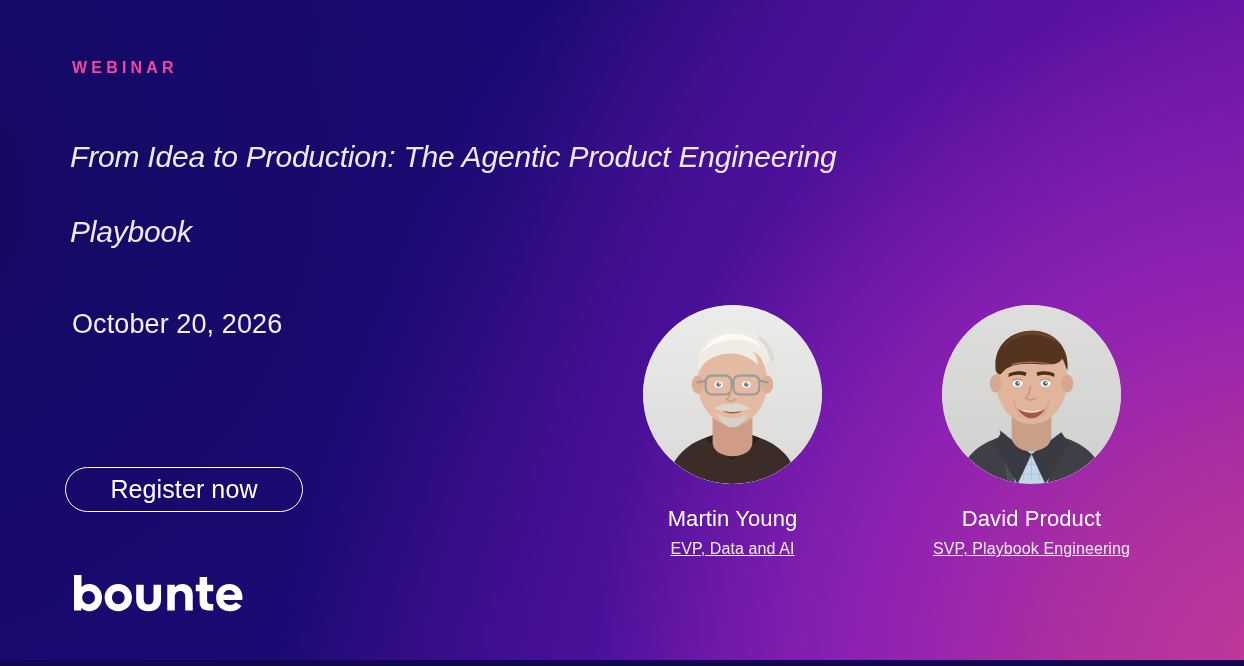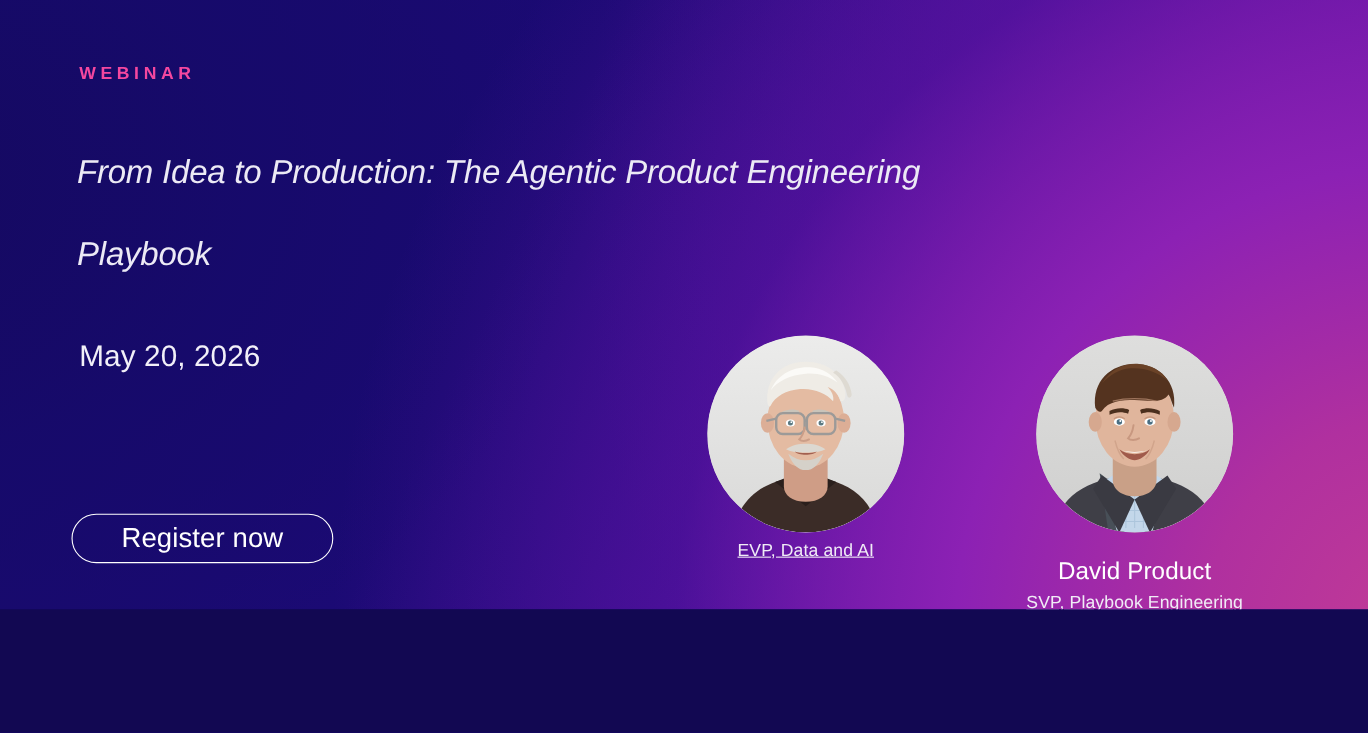--- a/index.html
+++ b/index.html
@@ -9,21 +9,21 @@
     background: #120852;
   }
   body {
     font-family: "Liberation Sans", sans-serif;
     -webkit-font-smoothing: antialiased;
   }
 
   .banner {
     position: relative;
     width: 1244px;
-    height: 554px;
+    height: 660px;
     overflow: hidden;
     background: #180a6e;
   }
 
   
   .bg-base {
     position: absolute;
     inset: 0;
     background: linear-gradient(115deg, #170a6b 0%, #1b0a74 38%, #3d0f96 62%, #7a18b0 82%, #a329ab 100%);
   }
@@ -183,21 +183,21 @@
   <div class="bg-deep-left"></div>
   <div class="bg-glow-violet"></div>
   <div class="bg-glow-magenta"></div>
 
   <div class="content">
 
     <div class="eyebrow">WEBINAR</div>
 
     <h1 class="headline">From Idea to Production: The Agentic Product Engineering Playbook</h1>
 
-    <div class="date">May 20, 2026</div>
+    <div class="date">October 20, 2026</div>
 
 
     <button class="cta">Register now</button>
 
     <div class="logo">
       <svg viewBox="0 0 376 80" xmlns="http://www.w3.org/2000/svg" aria-hidden="true">
         <g fill="#ffffff">
 
           <path d="M4 4h15v24.5c4.2-4.2 9.6-6.5 15.6-6.5 14.6 0 25.4 11.7 25.4 27.2S49.2 76.5 34.6 76.5c-6.2 0-11.7-2.4-15.9-6.8V75H4V4zm29.2 58.5c7.2 0 12.6-5.6 12.6-13.3 0-7.8-5.4-13.4-12.6-13.4-7.3 0-12.7 5.6-12.7 13.4 0 7.7 5.4 13.3 12.7 13.3z"></path>
 
@@ -265,20 +265,21 @@
 
               <path d="M89 84c-1 6-3 9-5 11 2 2 6 2 9 0" fill="none" stroke="#cb9e88" stroke-width="1.8" stroke-linecap="round"></path>
 
               <path d="M72 104c6-4 12-5 18-5s12 1 18 5c-4 2-8 3-18 3s-14-1-18-3z" fill="#dcd8d1"></path>
               <path d="M74 108c4 10 9 15 16 15s12-5 16-15c-5 4-10 6-16 6s-11-2-16-6z" fill="#d5d1c9"></path>
 
               <path d="M80 106c4 2 16 2 20 0-3 4-17 4-20 0z" fill="#a3604f"></path>
             </g>
           </svg>
         </div>
+        <div class="sp-name">Martin Young</div>
         <div class="sp-role">EVP, Data and AI</div>
       </div>
 
       <div class="speaker">
         <div class="avatar">
           <svg viewBox="0 0 180 180" xmlns="http://www.w3.org/2000/svg" aria-hidden="true">
             <defs>
               <clipPath id="c2">
                   <circle cx="90" cy="90" r="90"></circle>
                 </clipPath>

